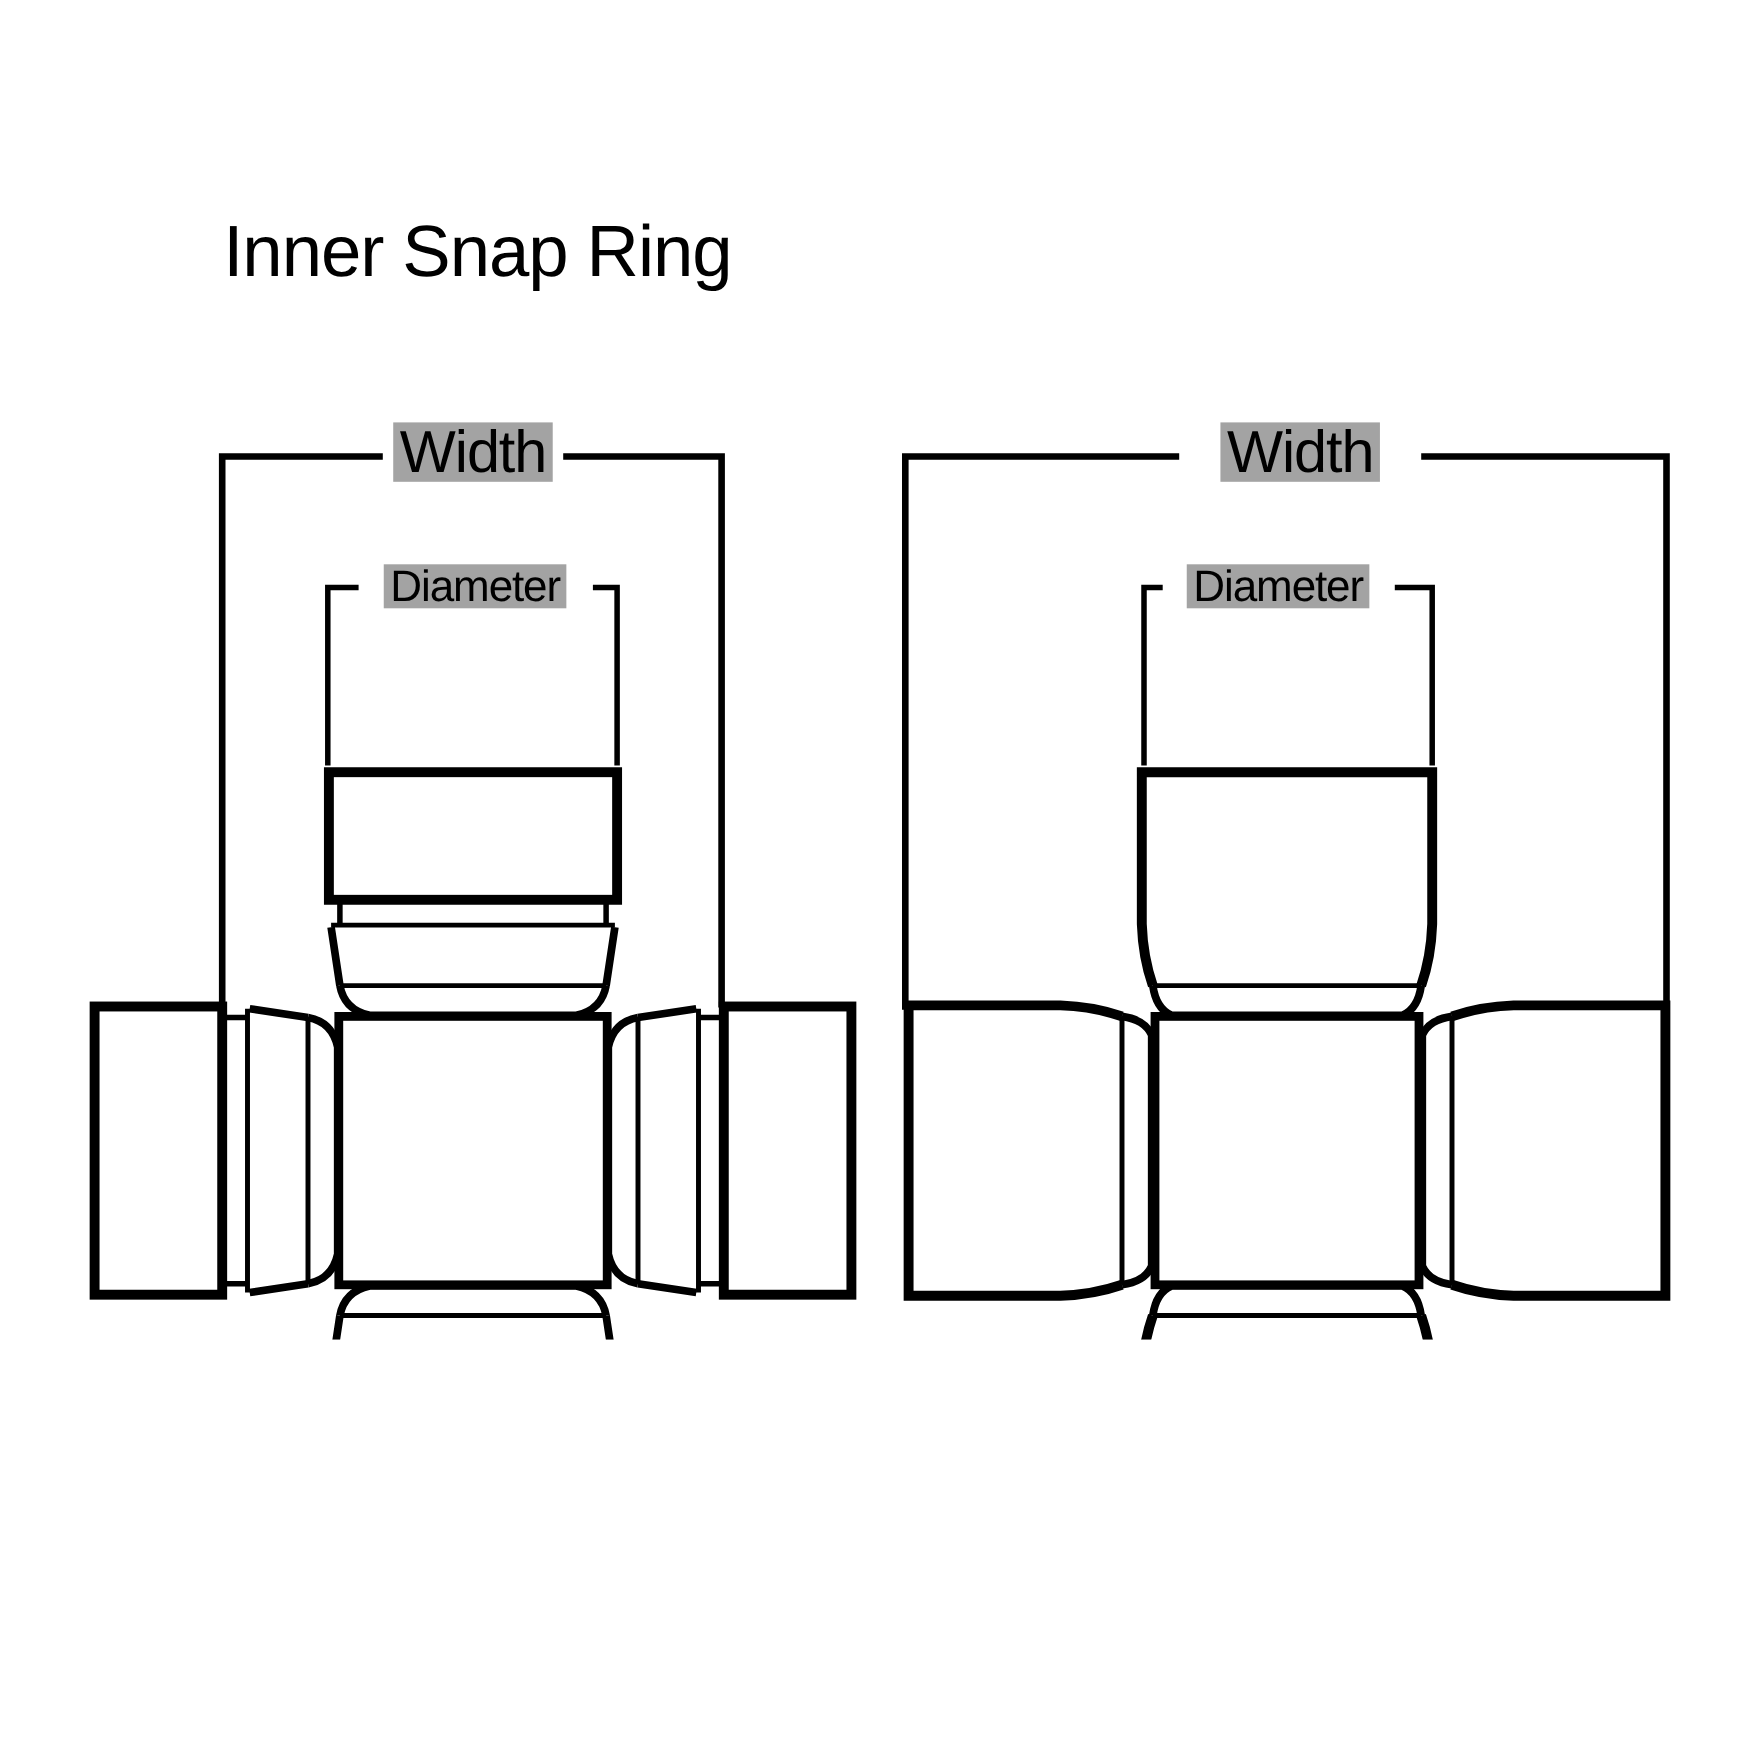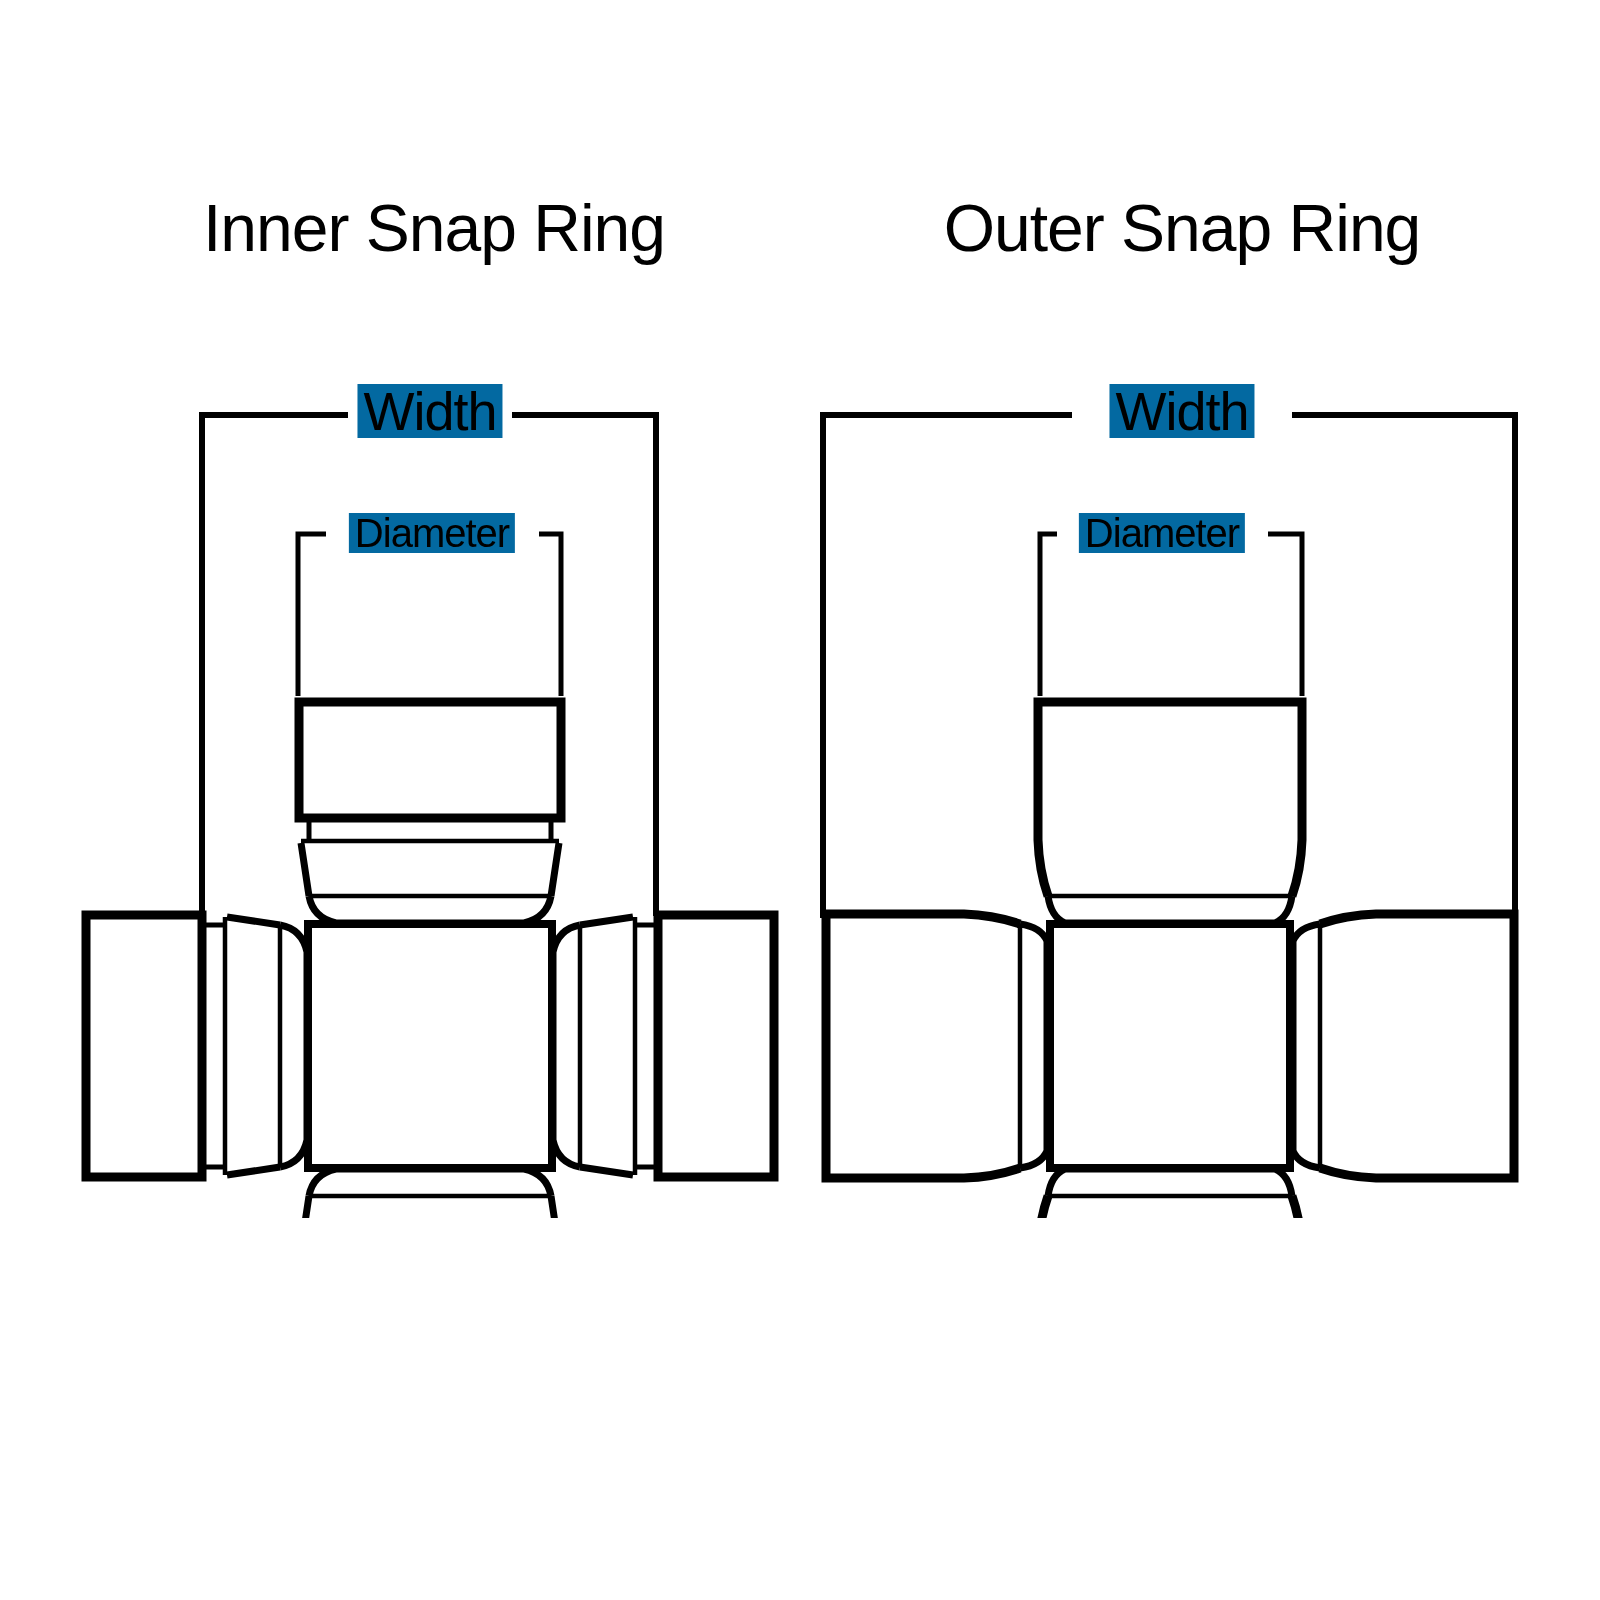--- a/index.html
+++ b/index.html
@@ -29,21 +29,21 @@
     white-space: nowrap;
     letter-spacing: -1px;
     line-height: 1;
   }
   .title {
     font-size: 66px;
     font-weight: 400;
   }
   .dim-label {
     font-weight: 400;
-    background: #0369a1;
+    background: #a3a3a3;
     padding: 0 6px;
   }
   .width-label { font-size: 54px; }
   .diameter-label { font-size: 40px; }
   
   #title-inner    { left: 434px;  top: 228px; }
   #title-outer    { left: 1182px; top: 228px; }
   #width-inner    { left: 430px;  top: 411px; }
   #width-outer    { left: 1182px; top: 411px; }
   #diameter-inner { left: 432px;  top: 533px; }
@@ -98,21 +98,20 @@
 
       <use href="#outer-arm"></use>
       <use href="#outer-arm" transform="rotate(90 1170 1046)"></use>
       <use href="#outer-arm" transform="rotate(180 1170 1046)"></use>
       <use href="#outer-arm" transform="rotate(270 1170 1046)"></use>
     </g>
   </svg>
 
   <div id="title-inner" class="label title">Inner Snap Ring</div>
 
-  <div id="title-outer" class="label title">Outer Snap Ring</div>
 
   <div id="width-inner" class="label dim-label width-label">Width</div>
 
   <div id="width-outer" class="label dim-label width-label">Width</div>
 
   <div id="diameter-inner" class="label dim-label diameter-label">Diameter</div>
 
   <div id="diameter-outer" class="label dim-label diameter-label">Diameter</div>
 
 </div>

